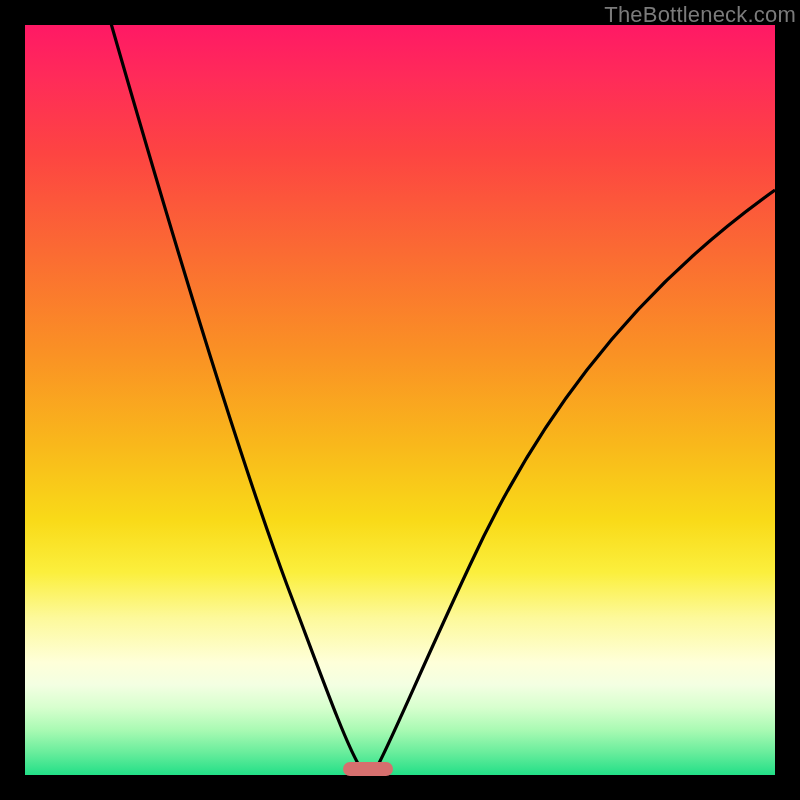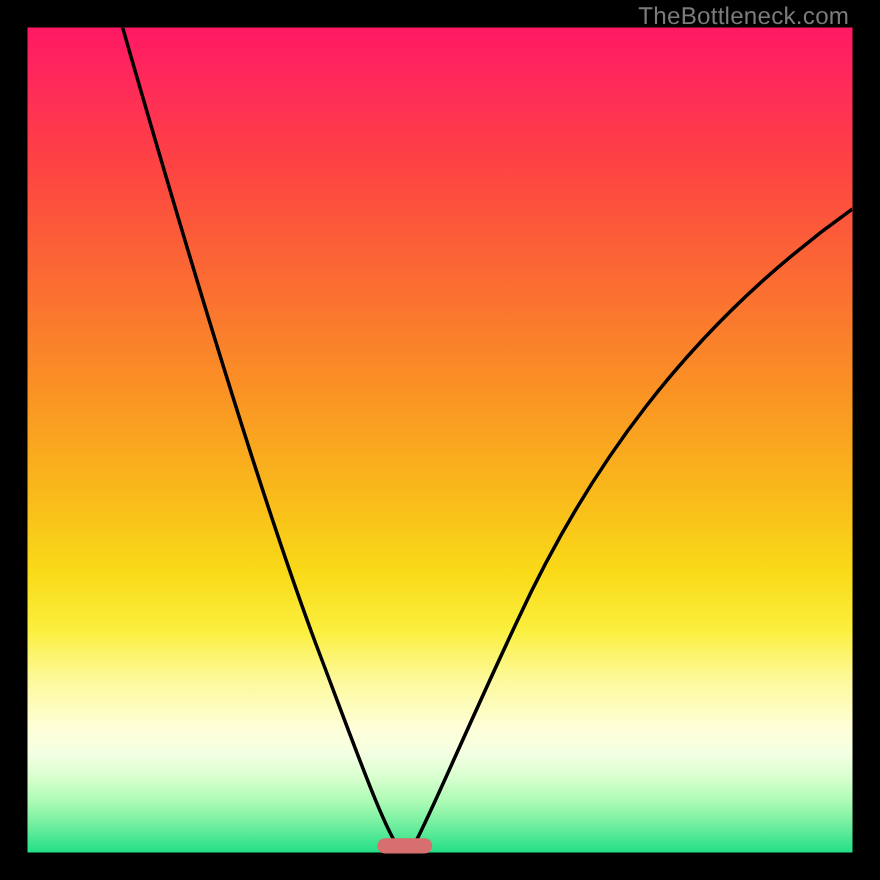--- a/index.html
+++ b/index.html
@@ -52,21 +52,21 @@
   }
   .marker {
     position: absolute;
     height: 14px;
     border-radius: 7px;
     background: #d66f6e;
   }
   .watermark {
     position: absolute;
     top: 2px;
-    right: 28px;
+    right: 4px;
     color: #7b7b7b;
     font-size: 22px;
     letter-spacing: 0.2px;
     font-weight: 500;
   }
 </style>
 </head>
 <body>
 
 <div class="frame">

